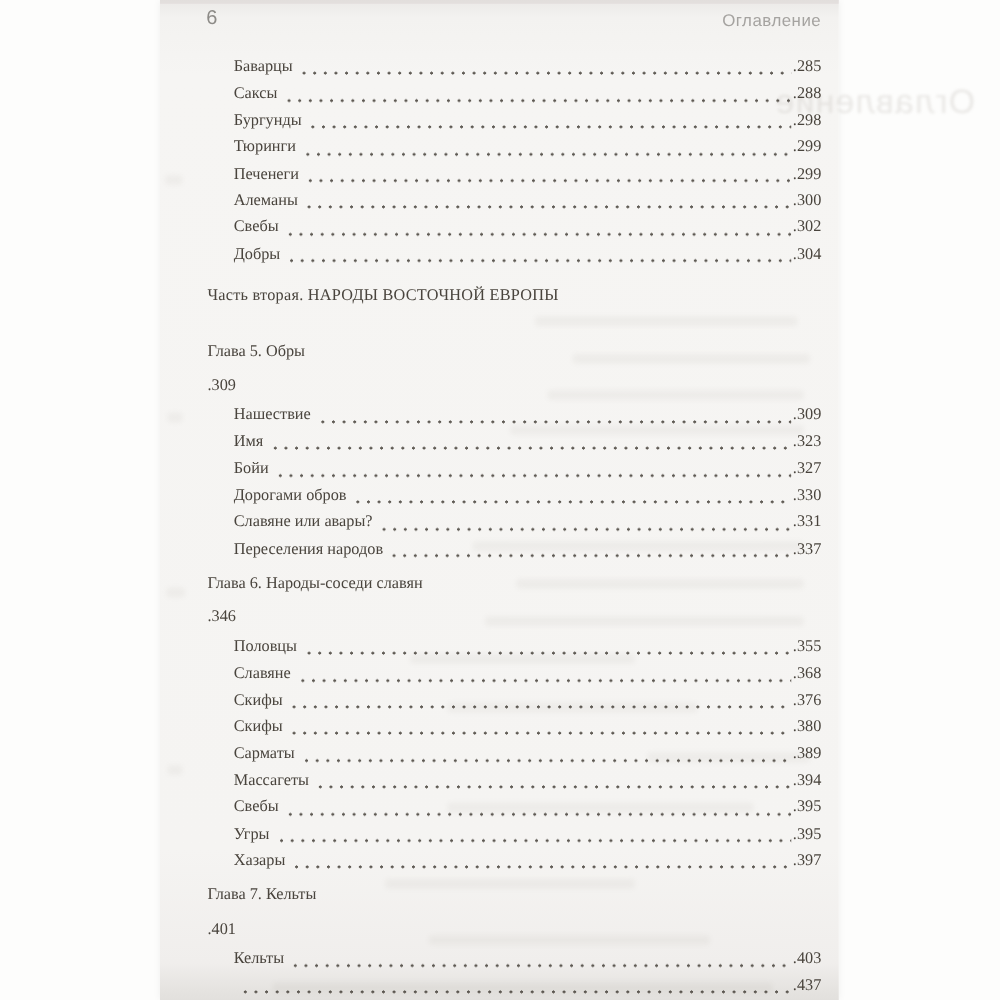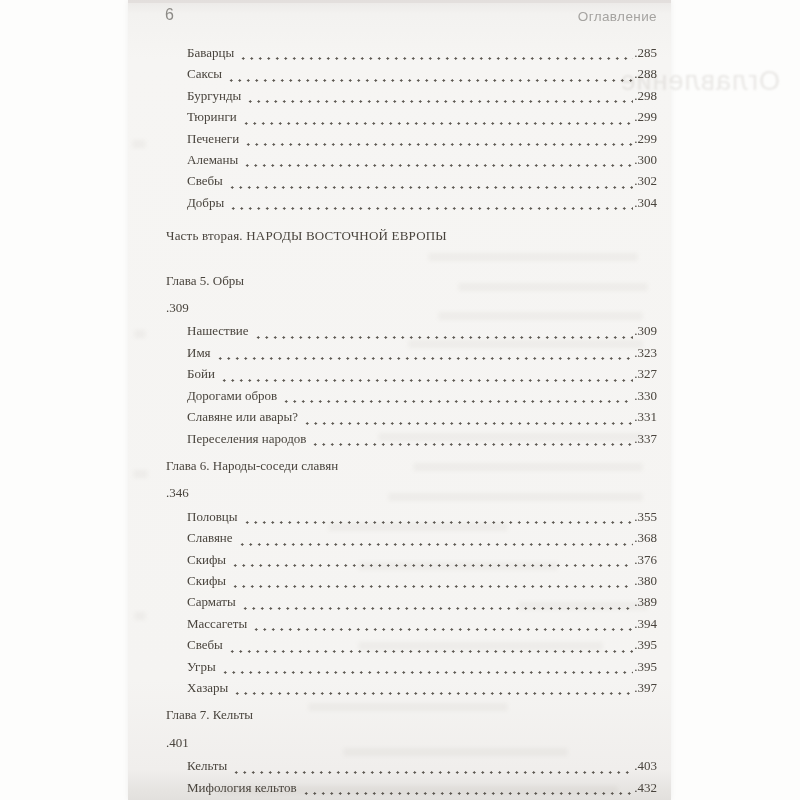--- a/index.html
+++ b/index.html
@@ -210,25 +210,20 @@
             <span class="lbl">Глава 7. Кельты</span>
             <span class="leader"></span>
             <span class="num">.401</span>
           </div>
           <div class="row entry">
             <span class="lbl">Кельты</span>
             <span class="leader"></span>
             <span class="num">.403</span>
           </div>
           <div class="row entry">
-            <span class="lbl">Мифология кельтов</span>
-            <span class="leader"></span>
-            <span class="num">.432</span>
-          </div>
-          <div class="row entry">
             <span class="leader"></span>
             <span class="num">.437</span>
           </div>
         </div>
 
     </div>
   </div>
   <div class="edge-top"></div>
 </div>
 

